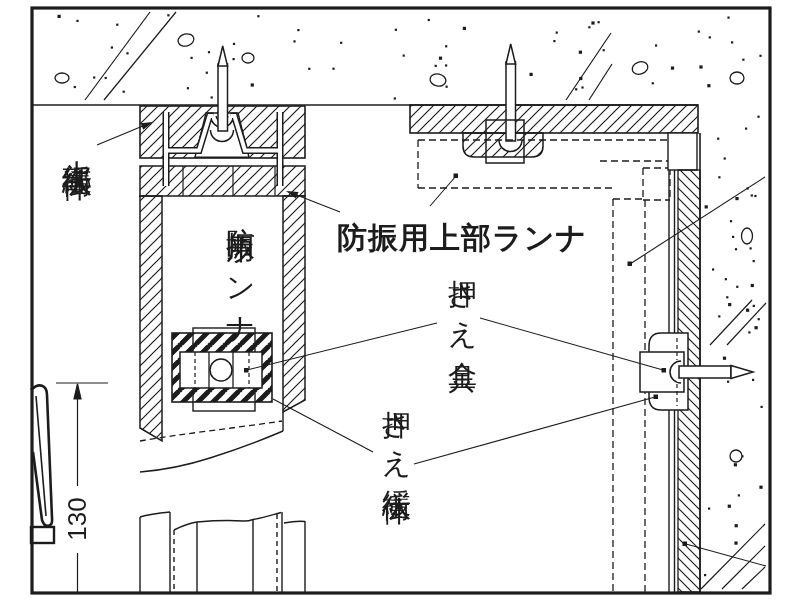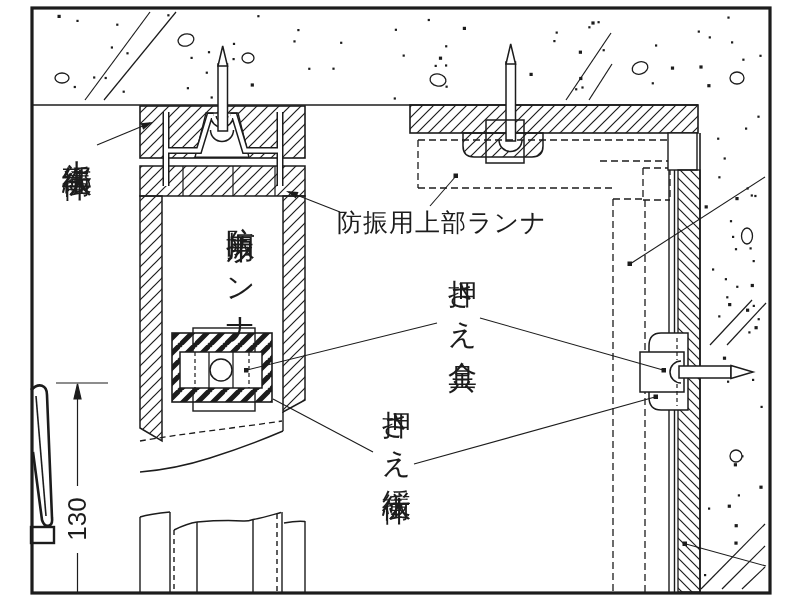--- a/index.html
+++ b/index.html
@@ -3,21 +3,21 @@
 <meta charset="utf-8">
 <style>
   html,body{margin:0;padding:0;background:#fff;}
   #stage{position:relative;width:800px;height:600px;background:#fff;overflow:hidden;
          font-family:"Liberation Sans",sans-serif;color:#1c1c1c;}
   #stage svg{position:absolute;left:0;top:0;}
   .lbl{position:absolute;color:#1c1c1c;white-space:pre;}
   .vert{writing-mode:vertical-rl;text-orientation:upright;}
   .lbl-upper-cushion{left:56px;top:136px;font-size:30px;letter-spacing:3px;}
   .lbl-vib-runner{left:186px;top:204px;height:118px;width:72px;font-size:29px;letter-spacing:5px;line-height:35px;}
-  .lbl-vib-upper-runner{left:337px;top:206px;font-size:25px;font-weight:400;letter-spacing:1px;}
+  .lbl-vib-upper-runner{left:337px;top:218px;font-size:30px;font-weight:700;letter-spacing:1px;}
   .lbl-holding-bracket{left:443px;top:257px;font-size:29px;letter-spacing:5px;}
   .lbl-holding-cushion{left:377px;top:388px;font-size:29px;letter-spacing:4px;}
   .lbl-dim130{left:42px;top:504px;width:70px;height:30px;line-height:30px;text-align:center;
               font-size:26px;transform:rotate(-90deg);}
 </style>
 </head>
 <body>
 
 <div id="stage">
 

